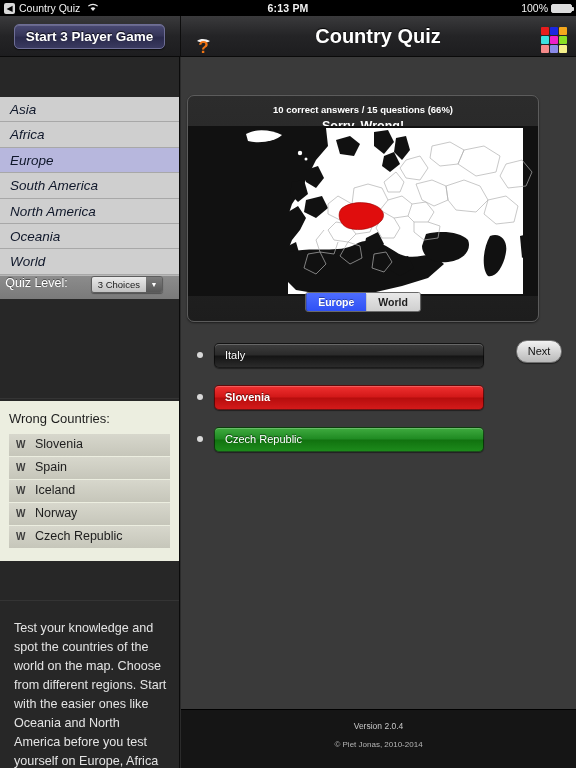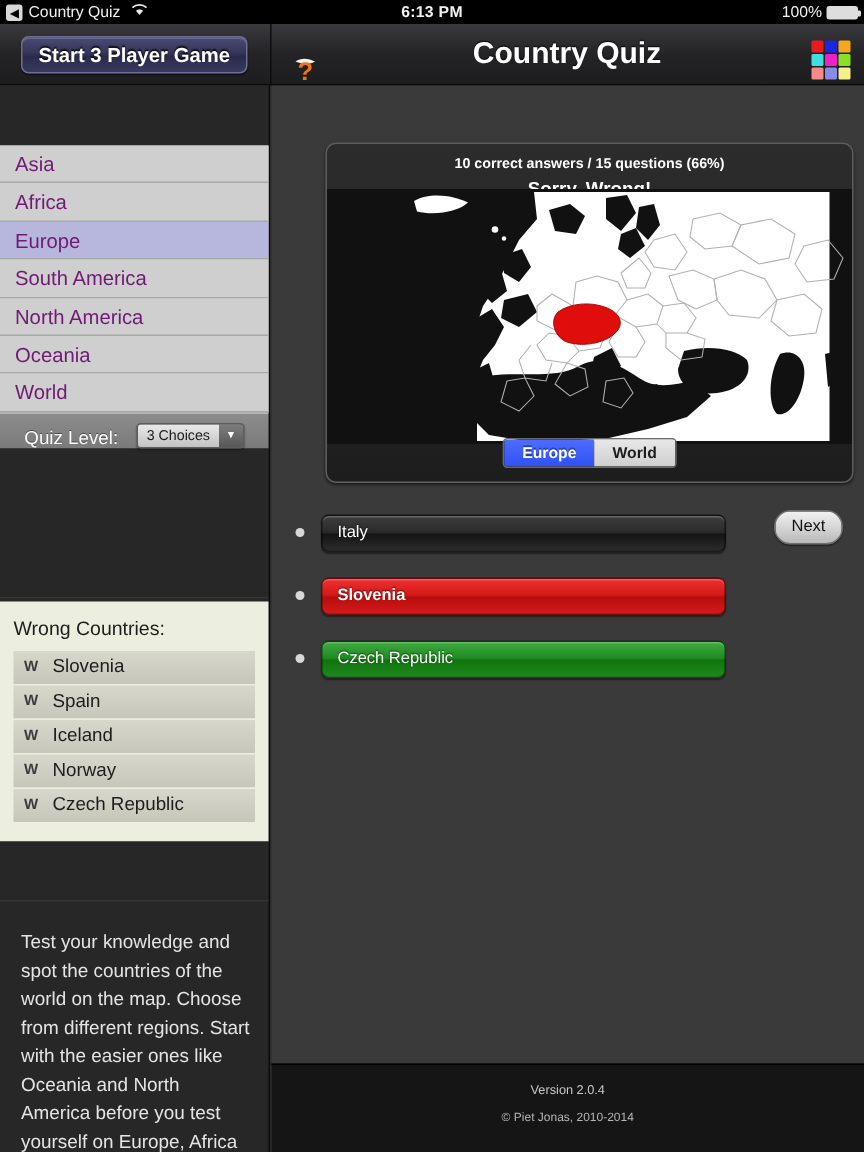--- a/index.html
+++ b/index.html
@@ -82,32 +82,33 @@
   .region-header {
     height: 25px; background: linear-gradient(to bottom,#8c8c8c,#7a7a7a);
     border-top: 1px solid #c8c8c8; border-bottom: 1px solid #4a4a4a;
     color: #fff; font-size: 13px; text-align: center; line-height: 24px;
     text-shadow: 0 -1px 0 rgba(0,0,0,.45);
   }
   .region-list { background: #d0d0d0; }
   .region-item {
     height: 25.4px; line-height: 25.4px;
     padding-left: 10px;
-    font-size: 13.5px; color: #701a75;
+    font-size: 13.5px; color: #0f172a;
     background: #cfcfcf;
     border-bottom: 1px solid #a8a8a8;
+    font-style: italic;
   }
   .region-item.selected { background: #b7b7dd; }
 
   .quiz-level-bar {
     height: 24px;
     background: linear-gradient(to bottom,#8c8c8c,#7a7a7a);
     border-top: 1px solid #b8b8b8;
-    display: flex; align-items: flex-end; justify-content: flex-end;
-    padding-right: 16px; gap: 12px;
+    display: flex; align-items: flex-start; justify-content: flex-end;
+    padding-right: 16px; gap: 23px;
   }
   .quiz-level-label {
     color: #fff; font-size: 12.5px;
     text-shadow: 0 -1px 0 rgba(0,0,0,.45);
   }
   .level-select {
     display: flex; align-items: stretch; height: 17px;
     border: 1px solid #5d5d5d; border-radius: 3px; overflow: hidden;
     box-shadow: 0 1px 1px rgba(0,0,0,.35);
   }
@@ -144,21 +145,21 @@
     color: #e4e4e4; font-size: 12.6px; line-height: 19px;
   }
 
   
   .main {
     position: absolute; left: 181px; top: 57px; width: 395px; height: 711px;
     background: #3a3a3a;
   }
 
   .map-card {
-    position: absolute; left: 36px; top: 38px; width: 352px; height: 227px;
+    position: absolute; left: 6px; top: 38px; width: 352px; height: 227px;
     background: linear-gradient(to bottom,#2c2c2c,#1d1d1d);
     border: 1px solid #5c5c5c; border-radius: 7px;
     box-shadow: 0 1px 2px rgba(0,0,0,.5);
     overflow: hidden;
   }
   .score-line {
     text-align: center; color: #fff; font-size: 9.5px; font-weight: bold;
     margin-top: 8px;
   }
   .verdict-line {

